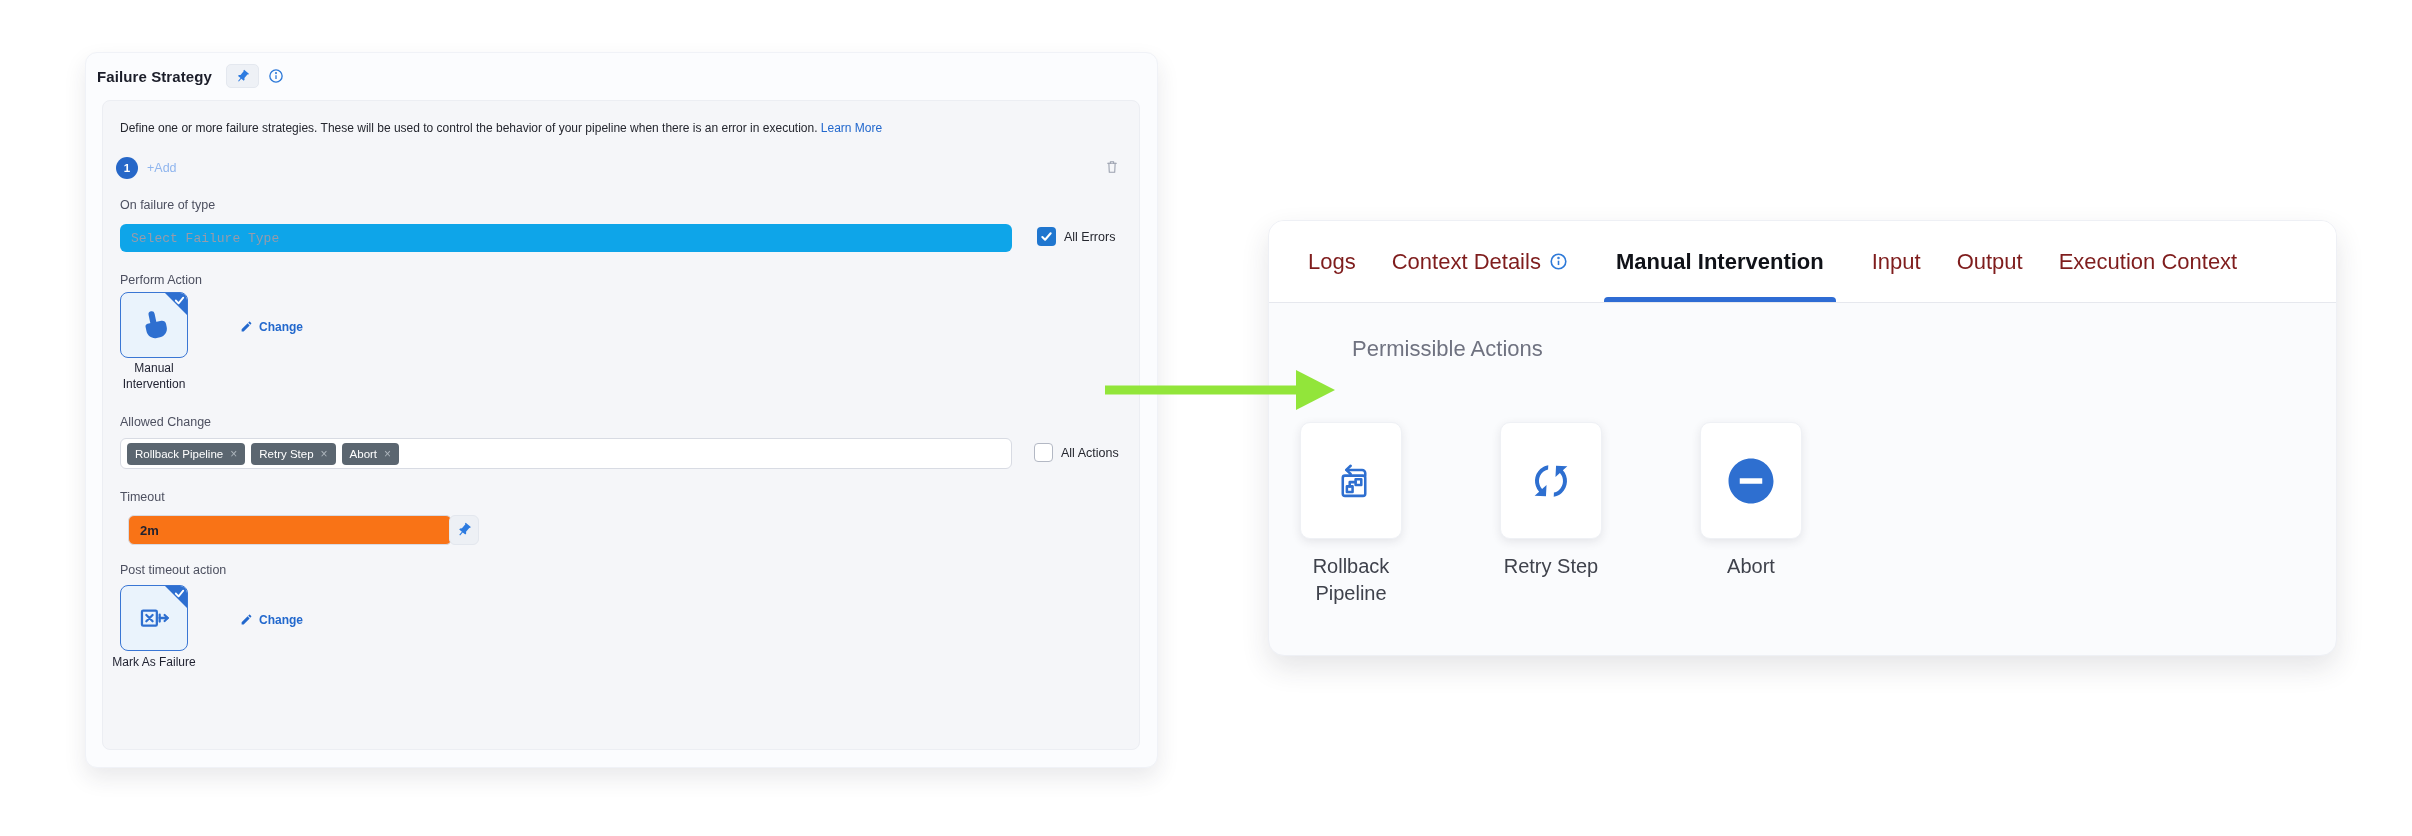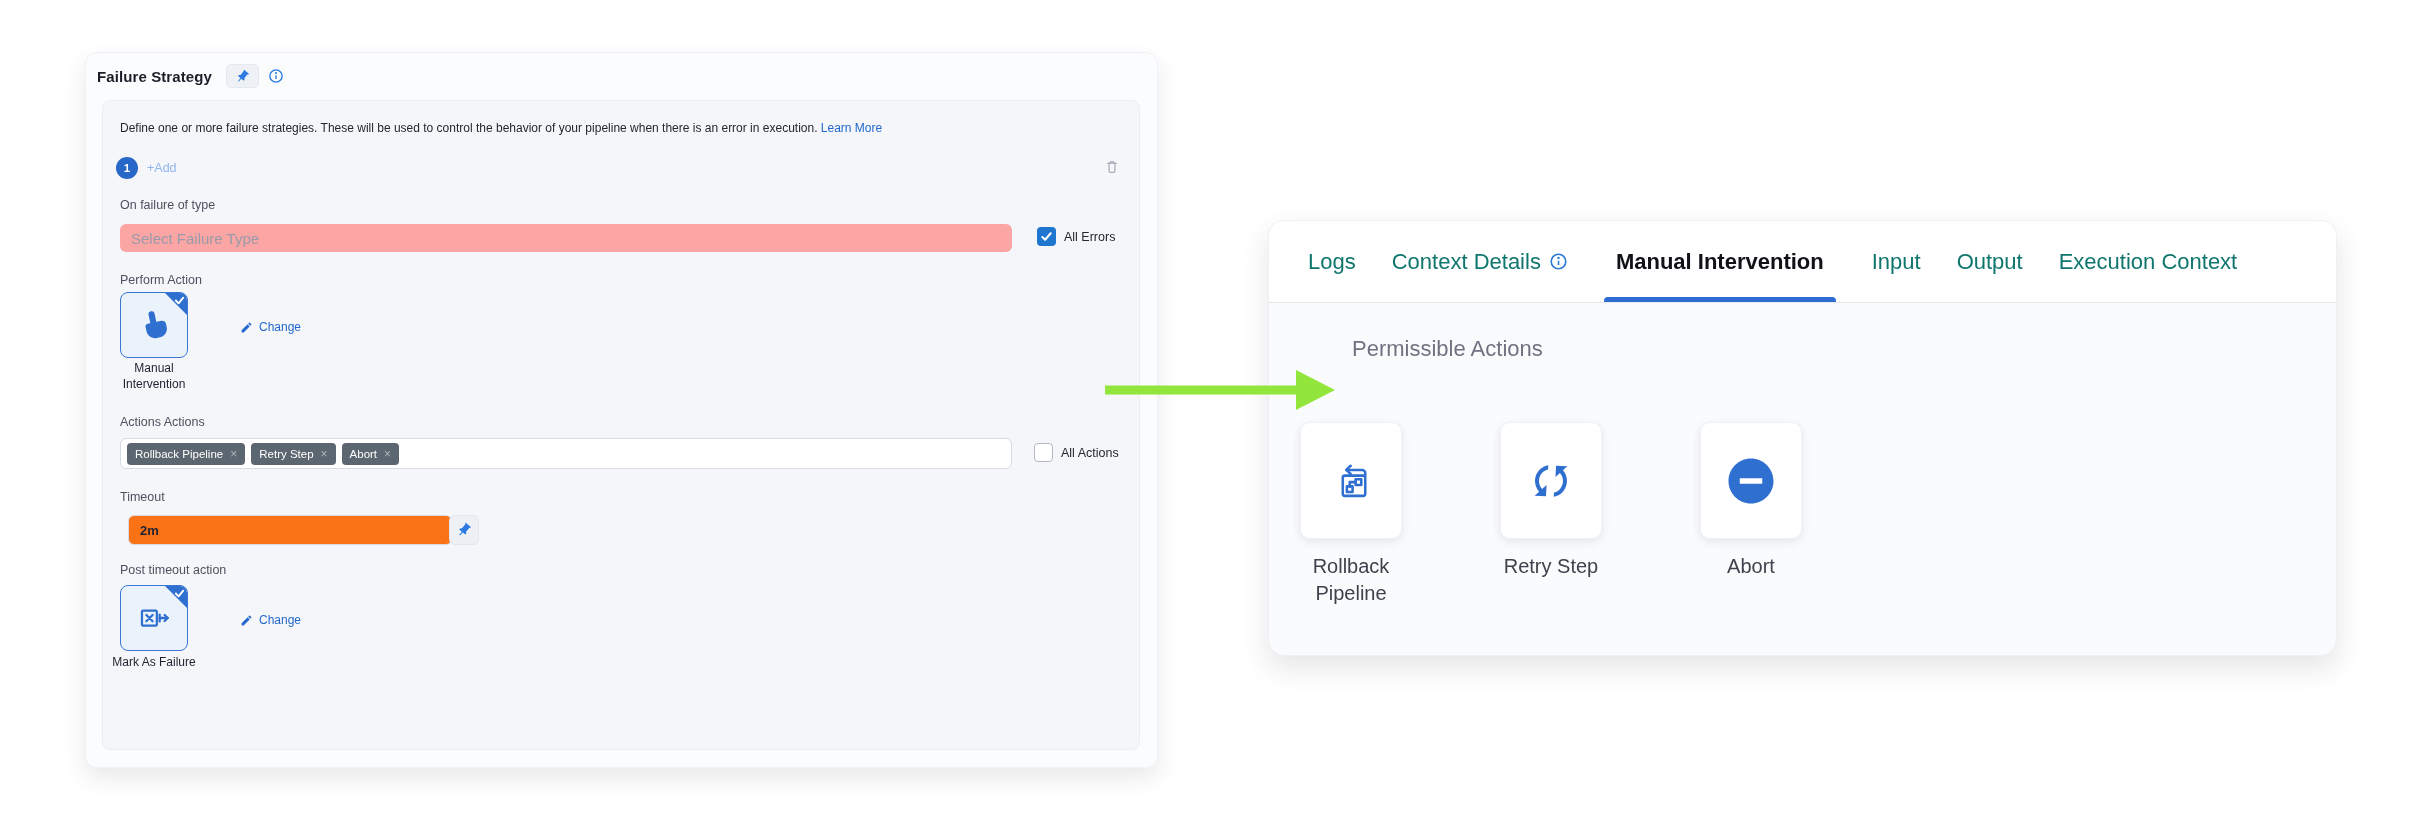--- a/index.html
+++ b/index.html
@@ -24,60 +24,60 @@
   .fs-desc a { color:#2268cd; text-decoration:none; }
 
   .num-badge { position:absolute; left:13px; top:56px; width:22px; height:22px; border-radius:50%;
     background:#2667c8; color:#fff; font-size:11.5px; font-weight:700; display:flex; align-items:center; justify-content:center; }
   .add-link { position:absolute; left:44px; top:60px; font-size:12.5px; color:#8fb5ee; cursor:pointer; }
   .trash-btn { position:absolute; left:998px; top:55px; width:22px; height:22px; display:flex; align-items:center; justify-content:center; cursor:pointer; }
 
   .field-label { position:absolute; left:17px; font-size:12.5px; color:#4d5060;text-align:right; }
 
   .select-input { position:absolute; left:17px; top:123px; width:892px; height:28px;
-    background:#fca5a5; border:none; border-radius:6px; padding:0 11px; font-size:15px; color:#1f2130;
-    font-family:Liberation Sans, sans-serif; }
+    background:#0ea5e9; border:none; border-radius:6px; padding:0 11px; font-size:13px; color:#1f2130;
+    font-family:Liberation Mono, monospace; }
   .select-input::placeholder { color:#979baa; }
 
   .chk-row { position:absolute; display:flex; align-items:center; gap:8px; }
   .chk-box { width:19px; height:19px; border-radius:4px; flex:0 0 auto; display:flex; align-items:center; justify-content:center; cursor:pointer; }
   .chk-box.checked { background:#1f76cf; }
   .chk-box.unchecked { background:#fff; border:1.5px solid #b3b8c4; }
   .chk-label { font-size:12.5px; color:#25272f; cursor:pointer; }
 
   .action-card { position:absolute; left:17px; width:68px; height:66px; background:#eaf3fc;
     border:1.5px solid #3a76d4; border-radius:8px; display:flex; align-items:center; justify-content:center;
     overflow:hidden; cursor:pointer; }
   .corner-badge { position:absolute; right:-1px; top:-1px; width:0; height:0;
     border-left:24px solid transparent; border-top:24px solid #2e6fd0; }
   .corner-check { position:absolute; right:1px; top:1px; }
   .card-caption { position:absolute; width:104px; text-align:center; font-size:12px; line-height:16px; color:#1f2130; }
-  .change-link { position:absolute; left:137px; display:flex; align-items:flex-end; gap:6px;
-    font-size:12px; font-weight:400; color:#2268cd; cursor:pointer; }
+  .change-link { position:absolute; left:137px; display:flex; align-items:flex-start; gap:6px;
+    font-size:12px; font-weight:700; color:#2268cd; cursor:pointer; }
 
   .tags-input { position:absolute; left:17px; top:337px; width:892px; height:31px; background:#ffffff;
     border:1px solid #d8dbe3; border-radius:6px; display:flex; align-items:center; padding-left:6px; gap:6px; }
   .tag { height:22px; background:#5b6670; border-radius:4px; display:flex; align-items:center;
     padding:0 8px; gap:7px; cursor:pointer; }
   .tag-label { color:#ffffff; font-size:11.5px; }
   .tag-x { color:#aeb6bd; font-size:12px; cursor:pointer; }
 
   .timeout-input { position:absolute; left:25px; top:414px; width:324px; height:30px; background:#f97316;
     border:1px solid #d8dbe3; border-radius:6px; padding:0 11px; font-size:13px; font-weight:700; color:#1f2130;
     font-family:"Liberation Sans", sans-serif; }
   .pin-btn2 { position:absolute; left:346px; top:414px; width:30px; height:30px; background:#edf0f5;
     border:1px solid #e3e7ee; border-radius:6px; display:flex; align-items:center; justify-content:center; cursor:pointer; }
 
   
   .exec-panel { position:absolute; left:1268px; top:220px; width:1069px; height:436px;
     background:#fafbfd; border:1px solid #eef0f5; border-radius:16px;
     box-shadow:0 12px 28px rgba(40,41,61,.12); overflow:hidden; }
   .tabbar { position:absolute; left:0; top:0; width:100%; height:82px; background:#ffffff;
     border-bottom:1px solid #e6e8ee; display:flex; align-items:stretch; padding-left:39px; gap:36px; }
-  .tab { position:relative; display:flex; align-items:center; gap:8px; font-size:22px; color:#0f766e; cursor:pointer; }
+  .tab { position:relative; display:flex; align-items:center; gap:8px; font-size:22px; color:#7f1d1d; cursor:pointer; }
   .tab.active { font-weight:700; color:#101218; padding:0 12px; }
   .tab.active::after { content:""; position:absolute; left:0; right:0; bottom:0; height:5px;
     background:#2e6cd4; border-radius:4px 4px 0 0; }
 
   .section-title { position:absolute; left:51px; top:115px; font-size:22px; font-weight:400; color:#6f7280;margin-left:32px; }
   .cards-row { position:absolute; left:31px; top:201px; display:flex; gap:98px; }
   .perm-card-wrap { width:102px; display:flex; flex-direction:column; align-items:center; }
   .perm-card { width:102px; height:117px; background:#ffffff; border:1px solid #eff1f5; border-radius:10px;
     box-shadow:0 3px 10px rgba(40,41,61,.10); display:flex; align-items:center; justify-content:center; cursor:pointer; }
   .perm-label { margin-top:14px; width:140px; text-align:center; font-size:20px; line-height:27px; color:#3f424c; }
@@ -148,21 +148,21 @@
           </svg>
       </div>
       <span class="change-link" style="top:219px">
         <svg width="13" height="13" viewBox="0 0 24 24" fill="#2268cd">
             <path d="M3 17.25V21h3.75L17.81 9.94l-3.75-3.75L3 17.25zM20.71 7.04c.39-.39.39-1.02 0-1.41l-2.34-2.34c-.39-.39-1.02-.39-1.41 0l-1.83 1.83 3.75 3.75 1.83-1.83z"></path>
           </svg>
         <span>Change</span>
       </span>
       <span class="card-caption" style="left:-1px; top:259px">Manual Intervention</span>
 
-      <span class="field-label" style="top:314px">Actions Actions</span>
+      <span class="field-label" style="top:314px">Allowed Change</span>
       <div class="tags-input">
         <span class="tag">
           <span class="tag-label">Rollback Pipeline</span>
           <span class="tag-x">×</span>
         </span>
         <span class="tag">
           <span class="tag-label">Retry Step</span>
           <span class="tag-x">×</span>
         </span>
         <span class="tag">

